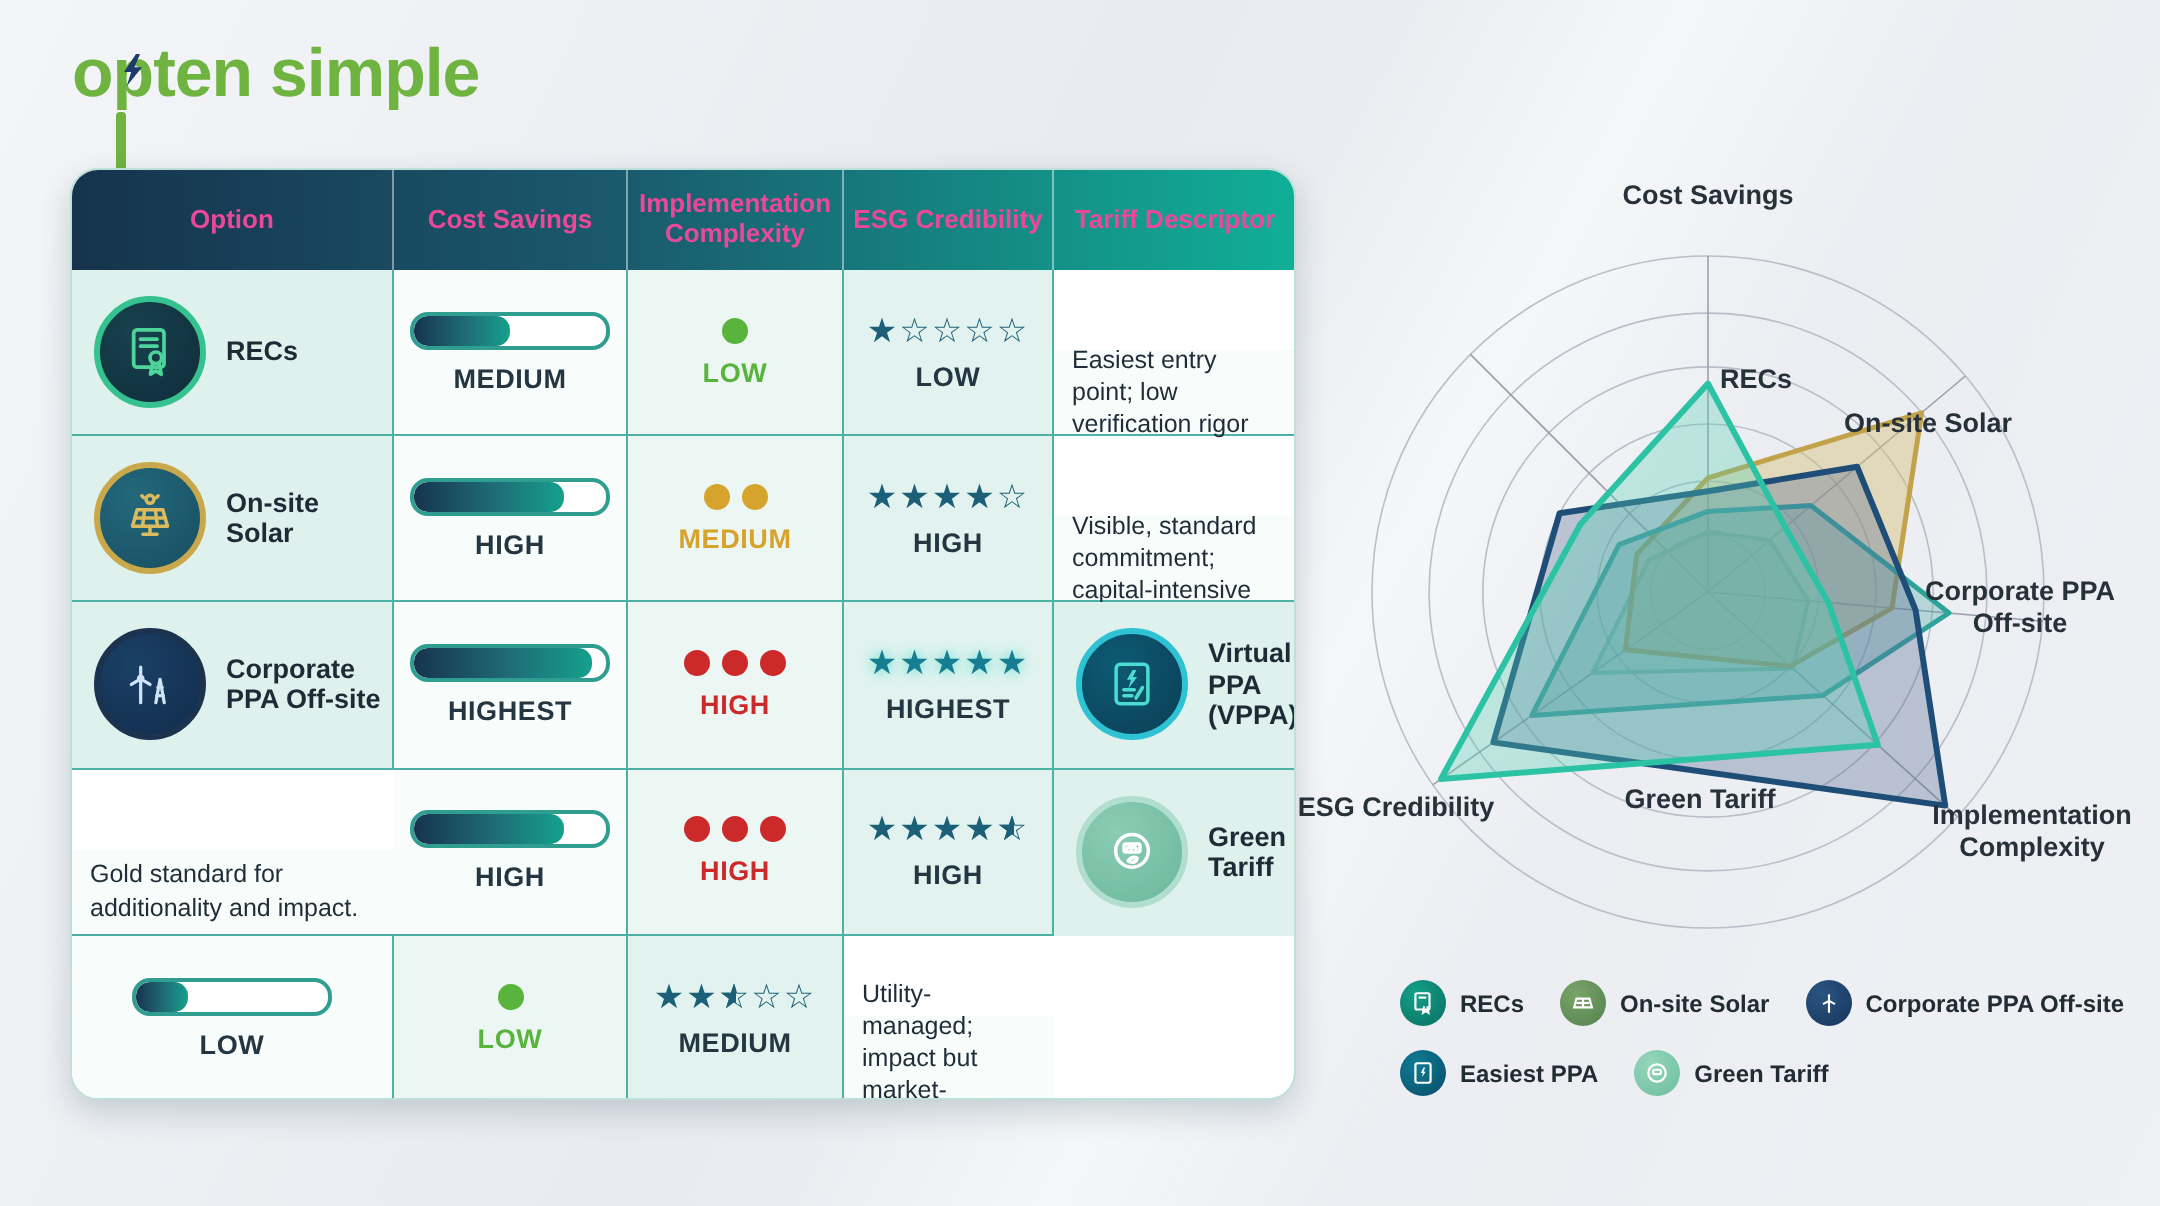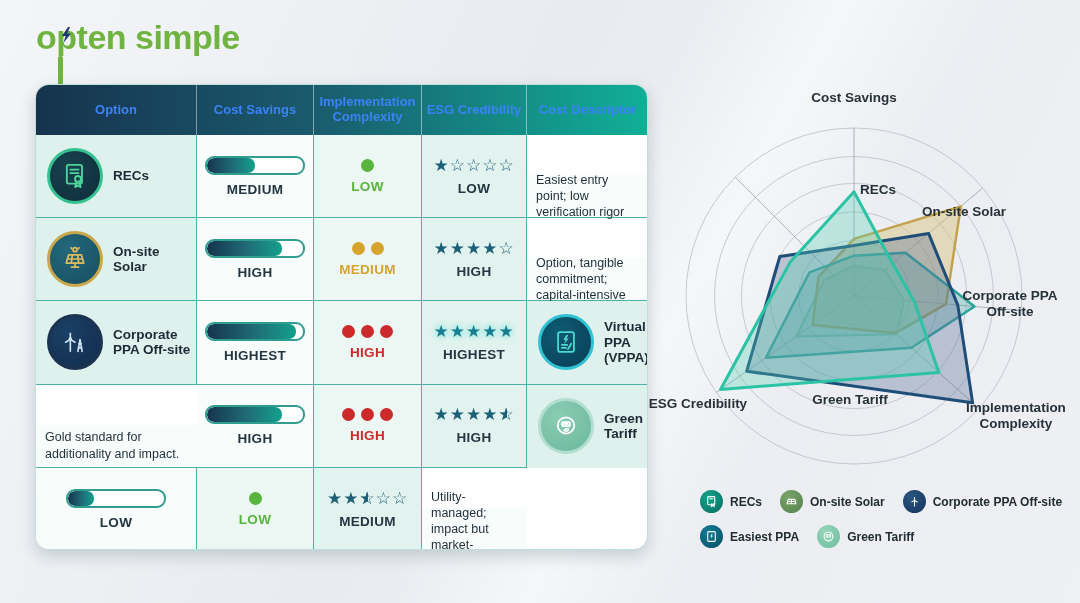--- a/index.html
+++ b/index.html
@@ -24,21 +24,21 @@
   .tbl{
     position:absolute;left:35px;top:84px;width:613px;height:466px;z-index:2;
     display:grid;grid-template-columns:161px 117px 108px 105px 122px;
     grid-template-rows:50px repeat(5,83.2px);
     border-radius:14px;overflow:hidden;background:#fff;
     box-shadow:0 6px 16px rgba(20,60,70,.20);border:1px solid #bfe0da;box-sizing:border-box;
   }
   .hbg{position:absolute;left:0;top:0;right:0;height:50px;
     background:linear-gradient(90deg,#16334d 0%,#1a5a6d 45%,#10af97 100%);}
   .hcell{position:relative;display:flex;align-items:center;justify-content:center;text-align:center;
-    color:#3b82f6;font-size:13px;font-weight:700;line-height:1.15;padding:2px 4px;box-sizing:border-box;
+    color:#ec4899;font-size:13px;font-weight:700;line-height:1.15;padding:2px 4px;box-sizing:border-box;
     border-right:1px solid rgba(255,255,255,.45);}
   .hcell:last-child{border-right:none;}
   .cell{border-right:1px solid #4db1a4;border-bottom:1px solid #4db1a4;box-sizing:border-box;
     display:flex;flex-direction:column;align-items:center;justify-content:center;}
   .cell.last{border-right:none;margin-top:40px;}
   .rowlast{border-bottom:none;}
   .c-opt{flex-direction:row;justify-content:flex-start;gap:10px;padding-left:11px;background:#dff1ed;}
   .c-cost{background:#f8fdfc;}
   .c-cx{background:#ecf7f4;}
   .c-esg{background:#e2f3ef;}
@@ -97,21 +97,21 @@
       </svg></span><span>ten simple</span>
 </div>
 <div class="stem"></div>
 
 <div class="tbl">
   <div class="hbg"></div>
   <div class="hcell">Option</div>
   <div class="hcell">Cost Savings</div>
   <div class="hcell">Implementation Complexity</div>
   <div class="hcell">ESG Credibility</div>
-  <div class="hcell">Cost Descriptor</div>
+  <div class="hcell">Tariff Descriptor</div>
 
   <div class="cell c-opt">
     <div class="icirc ic0">
       <svg width="28" height="28" viewBox="0 0 24 24" fill="none" stroke="currentColor" stroke-width="1.6" stroke-linecap="round" stroke-linejoin="round">
           <rect x="5" y="2.5" width="13" height="16" rx="1.5"></rect>
           <line x1="8" y1="6.5" x2="15" y2="6.5"></line>
           <line x1="8" y1="9.5" x2="15" y2="9.5"></line>
           <circle cx="14.5" cy="14.5" r="2.5"></circle>
           <path d="M13.2 16.5l-1 5 2.3-1.4 2.3 1.4-1-5"></path>
         </svg>
@@ -169,21 +169,21 @@
         <span class="dot" style="background: rgb(214, 163, 44);"></span>
         <span class="dot" style="background: rgb(214, 163, 44);"></span>
       </div>
     <div class="vlabel cx-label" style="color: rgb(214, 163, 44);">MEDIUM</div>
   </div>
   <div class="cell c-esg">
     <div class="stars"><span class="st">★</span><span class="st">★</span><span class="st">★</span><span class="st">★</span><span class="st">☆</span></div>
     <div class="vlabel">HIGH</div>
   </div>
   <div class="cell c-brief last">
-    <div class="brieftxt">Option, tangible commitment; capital-intensive</div>
+    <div class="brieftxt">Visible, standard commitment; capital-intensive</div>
   </div>
 
   <div class="cell c-opt">
     <div class="icirc ic2">
       <svg width="28" height="28" viewBox="0 0 24 24" fill="none" stroke="currentColor" stroke-width="1.4" stroke-linecap="round" stroke-linejoin="round">
           <line x1="8" y1="20" x2="8" y2="10"></line>
           <circle cx="8" cy="9.6" r="0.9"></circle>
           <line x1="8" y1="8.7" x2="8" y2="4.8"></line>
           <line x1="7.3" y1="10.2" x2="4" y2="12.2"></line>
           <line x1="8.7" y1="10.2" x2="12" y2="12.2"></line>

